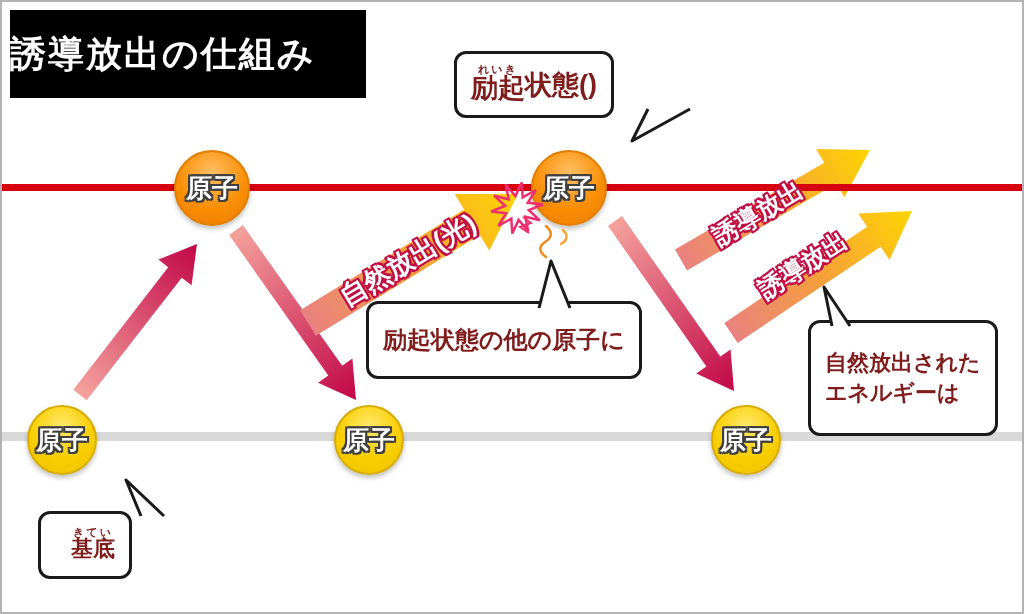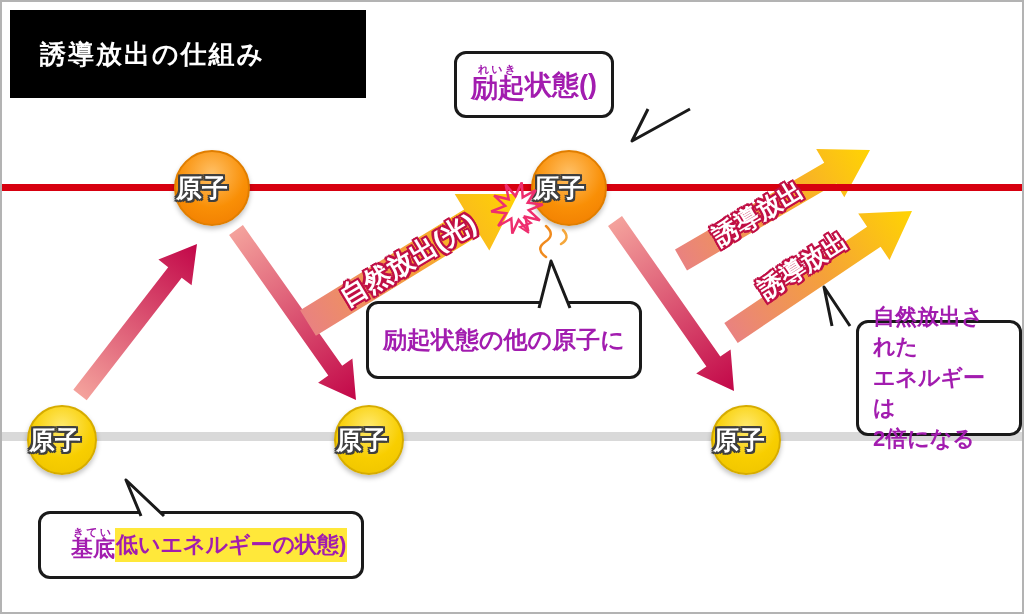--- a/index.html
+++ b/index.html
@@ -7,33 +7,33 @@
     position:relative;width:1020px;height:610px;background:#ffffff;
     border:2px solid #b3b3b3;overflow:hidden;
     font-family:"Liberation Sans","DejaVu Sans",sans-serif;
   }
   
   #title-box{
     position:absolute;left:8px;top:8px;width:356px;height:88px;background:#000;
     display:flex;align-items:center;z-index:8;
   }
   #title-box span{
-    color:#fff;font-size:26px;font-weight:800;letter-spacing:2px;padding-left:30px;
+    color:#fff;font-size:36px;font-weight:800;letter-spacing:2px;
     white-space:nowrap;
   }
   
   .level-line{position:absolute;left:0;right:0;z-index:3;}
   #excited-line{top:182px;height:7px;background:#d7000f;}
   #ground-line{top:430px;height:9px;background:#d9d9d9;}
   
   #arrow-layer,#burst-layer{position:absolute;left:0;top:0;z-index:2;}
   #burst-layer{z-index:5;}
   
   .atom{
-    position:absolute;border-radius:50%;display:flex;align-items:center;
+    position:absolute;border-radius:50%;display:flex;align-items:center;justify-content:center;
     z-index:4;box-shadow:0 3px 5px rgba(0,0,0,.25);
   }
   .atom span{
     color:#fff;font-weight:800;font-size:26px;white-space:nowrap;
     text-shadow:-2px -2px 0 #3f3f3f,0 -2px 0 #3f3f3f,2px -2px 0 #3f3f3f,-2px 0 0 #3f3f3f,
                  2px 0 0 #3f3f3f,-2px 2px 0 #3f3f3f,0 2px 0 #3f3f3f,2px 2px 0 #3f3f3f;
   }
   .atom-excited{
     width:72px;height:72px;
     background:radial-gradient(circle at 50% 30%,#ffc express 0,#f98f06 55%,#f07c00 100%);
@@ -48,30 +48,30 @@
   
   .arrow-label{
     position:absolute;color:#fff;font-weight:800;white-space:nowrap;z-index:5;
     transform:translate(-50%,-50%) rotate(var(--rot));
     text-shadow:-2px -2px 0 #c00f45,0 -2px 0 #c00f45,2px -2px 0 #c00f45,-2px 0 0 #c00f45,
                  2px 0 0 #c00f45,-2px 2px 0 #c00f45,0 2px 0 #c00f45,2px 2px 0 #c00f45;
   }
   
   .bubble{
     position:absolute;background:#fff;border:3px solid #1a1a1a;border-radius:12px;
-    display:flex;align-items:center;z-index:6;padding:0 14px;color:#a21caf;font-weight:800;
+    display:flex;align-items:center;z-index:6;padding:0 14px;color:#7f1d1d;font-weight:800;
   }
   .bubble .hl{background:#ffe83a;padding:2px 1px;}
   .bubble ruby rt{font-size:11px;font-weight:700;letter-spacing:2px;text-align:center;}
   .bubble-tail{position:absolute;z-index:7;overflow:visible;}
   .bubble-tail path{fill:#fff;stroke:#1a1a1a;stroke-width:3;stroke-linejoin:round;}
   #bubble-excited{left:452px;top:49px;height:61px;font-size:27px;white-space:nowrap;}
   #bubble-collision{left:364px;top:299px;height:72px;font-size:24px;}
   #bubble-collision .lines,#bubble-double .lines{display:flex;flex-direction:column;line-height:1.38;}
-  #bubble-double{left:806px;top:318px;height:110px;font-size:22px;margin-left:48px;}
+  #bubble-double{left:806px;top:318px;height:110px;font-size:22px;}
   #bubble-ground{left:36px;top:509px;height:62px;font-size:22px;white-space:nowrap;padding-left:30px;}
 </style>
 </head>
 <body>
 
 <div id="stage">
 
   <svg id="arrow-layer" width="1020" height="610" viewBox="0 0 1020 610">
     <defs>
       <linearGradient id="gC1" gradientUnits="userSpaceOnUse" x1="78" y1="393" x2="195" y2="242">
@@ -159,28 +159,26 @@
     </div>
   </div>
   <svg class="bubble-tail" style="left:528px;top:257px;" width="50" height="50">
     <path d="M 9 49 L 21 2 L 40 49"></path>
   </svg>
 
   <div id="bubble-double" class="bubble">
     <div class="lines">
       <span>自然放出された</span>
       <span>エネルギーは</span>
-      <span>2倍になる</span>
     </div>
   </div>
   <svg class="bubble-tail" style="left:812px;top:283px;" width="44" height="42">
     <path d="M 18 41 L 10 2 L 36 41"></path>
   </svg>
 
   <div id="bubble-ground" class="bubble">
     <ruby><span>基底</span><rt>きてい</rt></ruby>
-      <span class="hl">低いエネルギーの状態)</span>
   </div>
   <svg class="bubble-tail" style="left:115px;top:477px;" width="56" height="38">
     <path d="M 24 37 L 9 1 L 47 37"></path>
   </svg>
 
 </div>
 
 </body></html>

